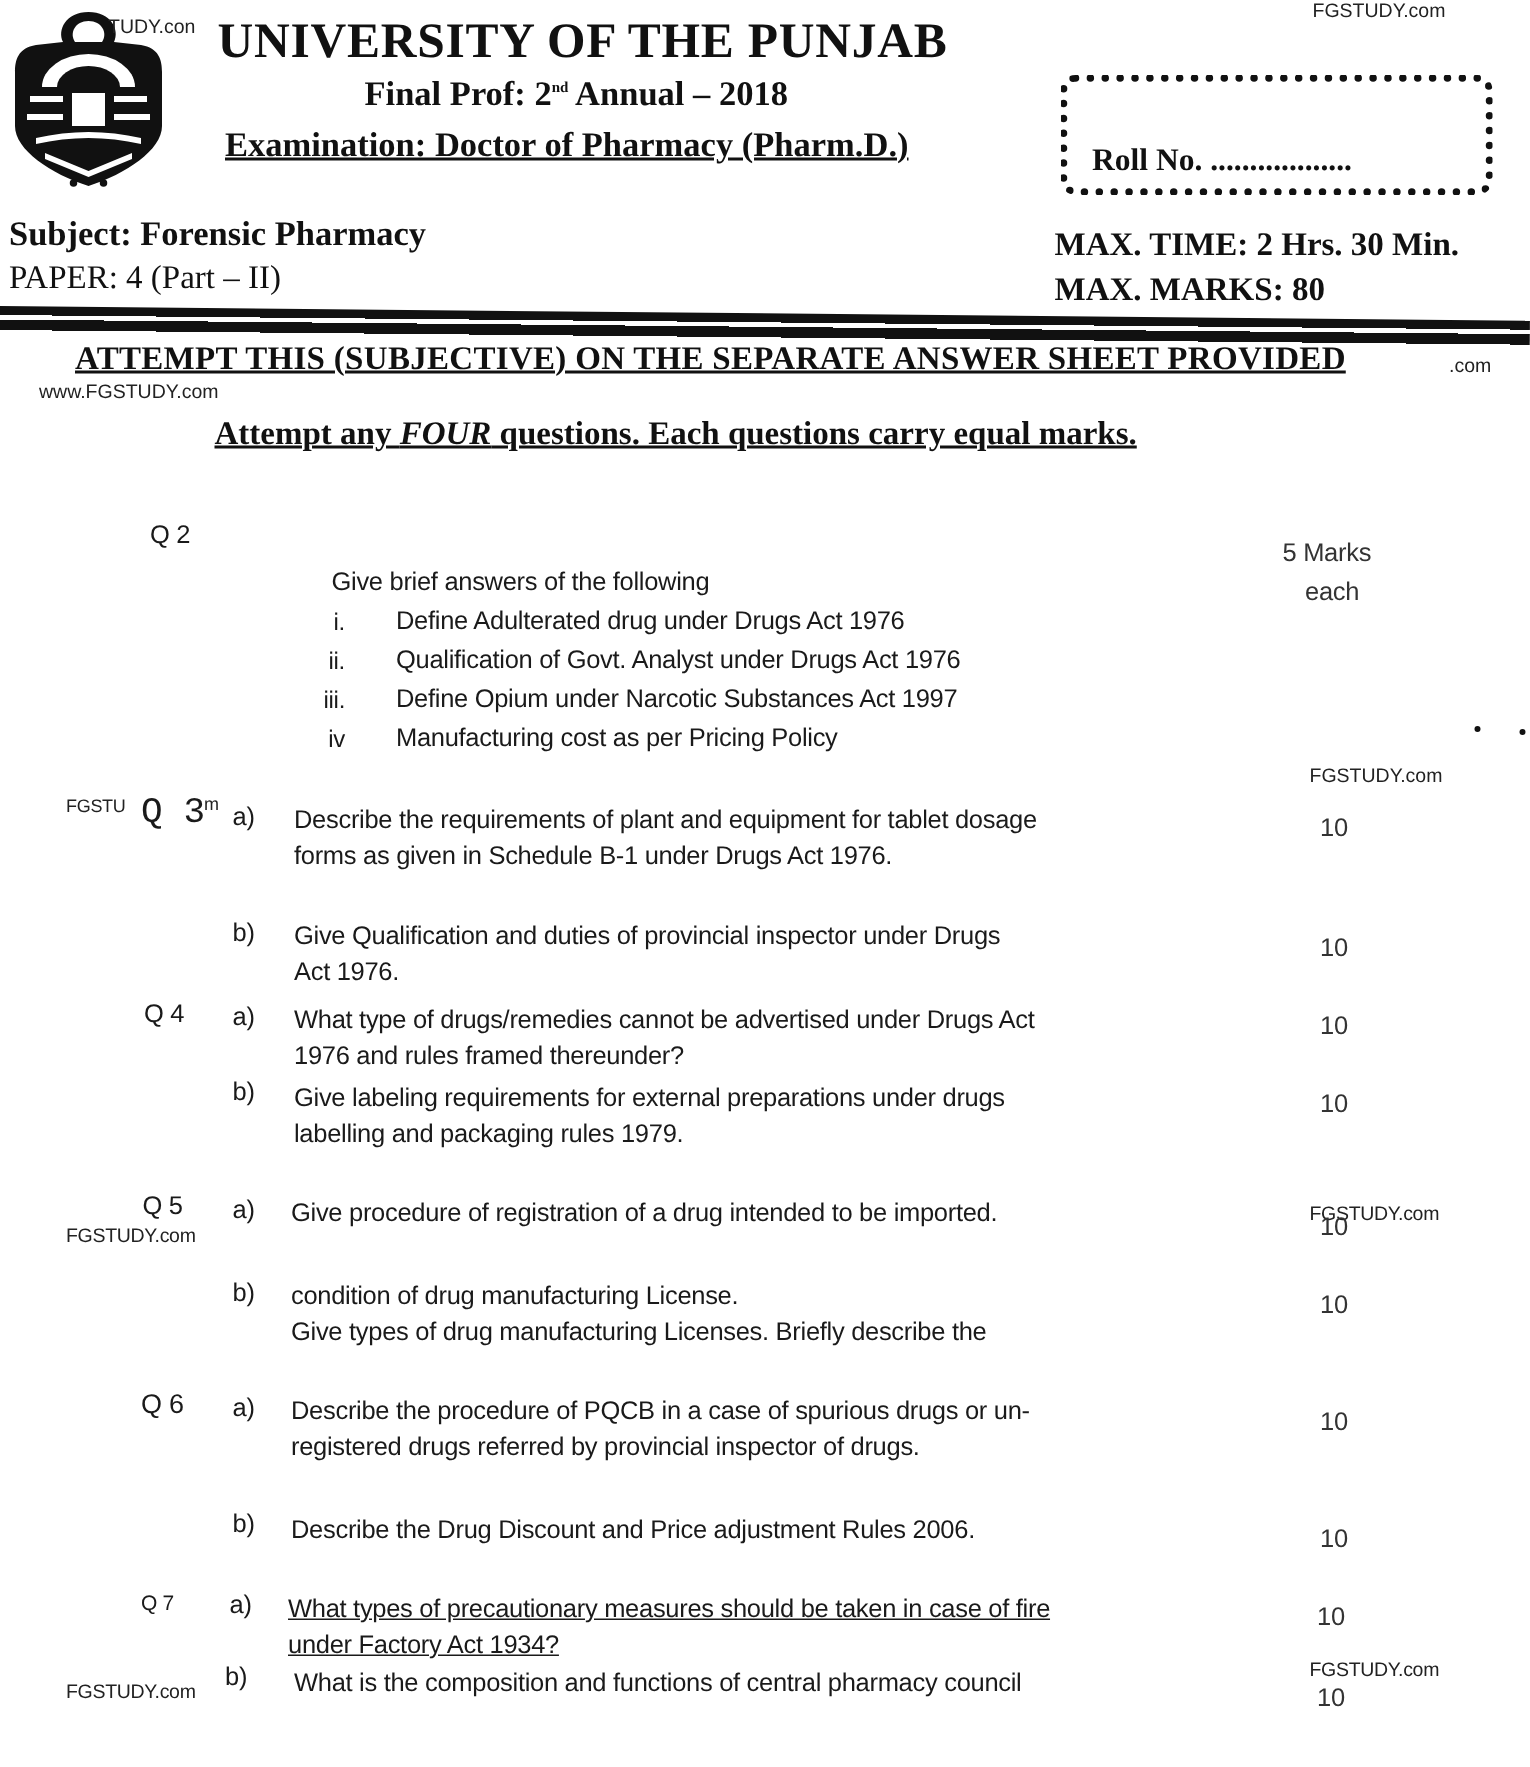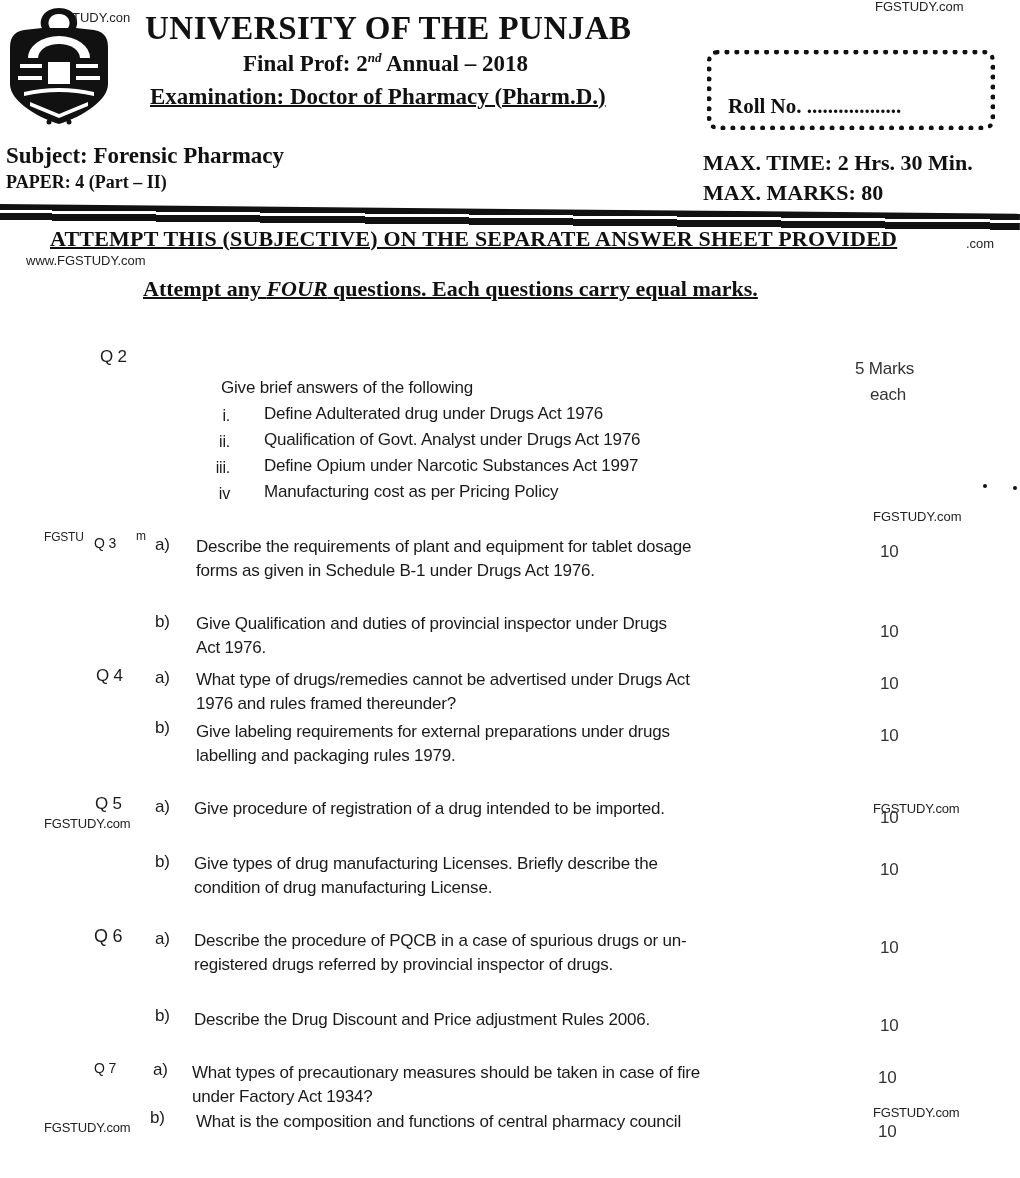--- a/index.html
+++ b/index.html
@@ -7,29 +7,29 @@
     width: 1020px; height: 1178px; position: relative; overflow: hidden;
     background: #ffffff; color: #111111;
     font-family: "Liberation Serif", serif;
   }
   .abs { position: absolute; }
   .wm { position: absolute; font-family: "Liberation Sans", sans-serif; font-size: 13px; color: #222; }
   
   .logo { left: 4px; top: 4px; width: 110px; height: 122px; }
   .uni-title { left: 145px; top: 10px; font-size: 33px; font-weight: bold; letter-spacing: 0.5px; }
   .final-prof { left: 243px; top: 50px; font-size: 23px; font-weight: bold; }
-  .final-prof sup { font-size: 13px; font-style: italic; }
+  .final-prof sup { font-size: 10px; }
   .exam-line { left: 150px; top: 84px; font-size: 23px; font-weight: bold; text-decoration: underline; text-decoration-thickness: 2px; }
   .roll-box {
     left: 707px; top: 50px; width: 288px; height: 80px;
     border: 5px dotted #111; border-radius: 10px; box-sizing: border-box;
   }
   .roll-label { position: absolute; left: 16px; bottom: 6px; font-size: 21px; font-weight: bold; }
   .subject { left: 6px; top: 143px; font-size: 23px; font-weight: bold; }
-  .paper { left: 6px; top: 172px; font-size: 18px; font-weight: bold; }
+  .paper { left: 6px; top: 172px; font-size: 22px; font-weight: normal; }
   .max-time { left: 703px; top: 150px; font-size: 22px; font-weight: bold; font-family: Liberation Serif, serif; }
   .max-marks { left: 703px; top: 180px; font-size: 22px; font-weight: bold; }
   .rule {
     left: 0; top: 204px; width: 1020px; height: 18px;
     background: linear-gradient(to bottom, #111 0, #111 6px, #fff 6px, #fff 9px, #111 9px, #111 16px, #fff 16px);
     transform: rotate(0.55deg); transform-origin: left top;
   }
   .attempt-sep { left: 50px; top: 226px; font-size: 22px; font-weight: bold; text-decoration: underline; text-decoration-thickness: 2px; letter-spacing: 0.2px; }
   .attempt-four { left: 143px; top: 276px; font-size: 22px; font-weight: bold; text-decoration: underline; text-decoration-thickness: 2px; }
   .attempt-four i { font-style: italic; }
@@ -100,21 +100,21 @@
   <div class="subitem" style="left:264px; top:454px;">Define Opium under Narcotic Substances Act 1997</div>
   <div class="roman" style="left:190px; top:482px;">iv</div>
   <div class="subitem" style="left:264px; top:480px;">Manufacturing cost as per Pricing Policy</div>
 </div>
 <div class="dot" style="left:983px; top:484px;"></div>
 <div class="dot" style="left:1013px; top:486px;"></div>
 <div class="wm" style="left:873px; top:509px;">FGSTUDY.com</div>
 
 <div class="qtext">
   <div class="wm" style="left:44px; top:525px; font-size:12px;">FGSTU</div>
-  <div class="qnum" style="left:94px; top:531px; font-size:14px;">Q 3</div>
+  <div class="qnum" style="left:94px; top:531px; font-size:24px;font-family:Liberation Mono, monospace;">Q 3</div>
   <div class="wm" style="left:136px; top:524px; font-size:12px;">m</div>
   <div class="part" style="left:155px; top:533px;">a)</div>
   <div class="ptext" style="left:196px; top:535px;">
     <div>Describe the requirements of plant and equipment for tablet dosage</div>
     <div>forms as given in Schedule B-1 under Drugs Act 1976.</div>
   </div>
   <div class="marks" style="left:880px; top:540px;">10</div>
 
   <div class="part" style="left:155px; top:610px;">b)</div>
   <div class="ptext" style="left:196px; top:612px;">
@@ -146,22 +146,22 @@
   <div class="wm" style="left:44px; top:812px;">FGSTUDY.com</div>
   <div class="part" style="left:155px; top:795px;">a)</div>
   <div class="ptext" style="left:194px; top:797px;">
     <div>Give procedure of registration of a drug intended to be imported.</div>
   </div>
   <div class="wm" style="left:873px; top:797px;">FGSTUDY.com</div>
   <div class="marks" style="left:880px; top:806px;">10</div>
 
   <div class="part" style="left:155px; top:850px;">b)</div>
   <div class="ptext" style="left:194px; top:852px;">
+    <div>condition of drug manufacturing License.</div>
     <div>Give types of drug manufacturing Licenses. Briefly describe the</div>
-    <div>condition of drug manufacturing License.</div>
   </div>
   <div class="marks" style="left:880px; top:858px;">10</div>
 </div>
 
 <div class="qtext">
   <div class="qnum" style="left:94px; top:924px; font-size:18px;">Q 6</div>
   <div class="part" style="left:155px; top:927px;">a)</div>
   <div class="ptext" style="left:194px; top:929px;">
     <div>Describe the procedure of PQCB in a case of spurious drugs or un-</div>
     <div>registered drugs referred by provincial inspector of drugs.</div>
@@ -171,21 +171,21 @@
   <div class="part" style="left:155px; top:1004px;">b)</div>
   <div class="ptext" style="left:194px; top:1008px;">
     <div>Describe the Drug Discount and Price adjustment Rules 2006.</div>
   </div>
   <div class="marks" style="left:880px; top:1014px;">10</div>
 </div>
 
 <div class="qtext">
   <div class="qnum" style="left:94px; top:1056px; font-size:14px;">Q 7</div>
   <div class="part" style="left:153px; top:1058px;">a)</div>
-  <div class="ptext" style="left:192px; top:1061px;">
+  <div class="ptext" style="left:192px; top:1061px;text-decoration:underline;">
     <div>What types of precautionary measures should be taken in case of fire</div>
     <div>under Factory Act 1934?</div>
   </div>
   <div class="marks" style="left:878px; top:1066px;">10</div>
 
   <div class="wm" style="left:44px; top:1116px;">FGSTUDY.com</div>
   <div class="part" style="left:150px; top:1106px;">b)</div>
   <div class="ptext" style="left:196px; top:1110px;">
     <div>What is the composition and functions of central pharmacy council</div>
   </div>

